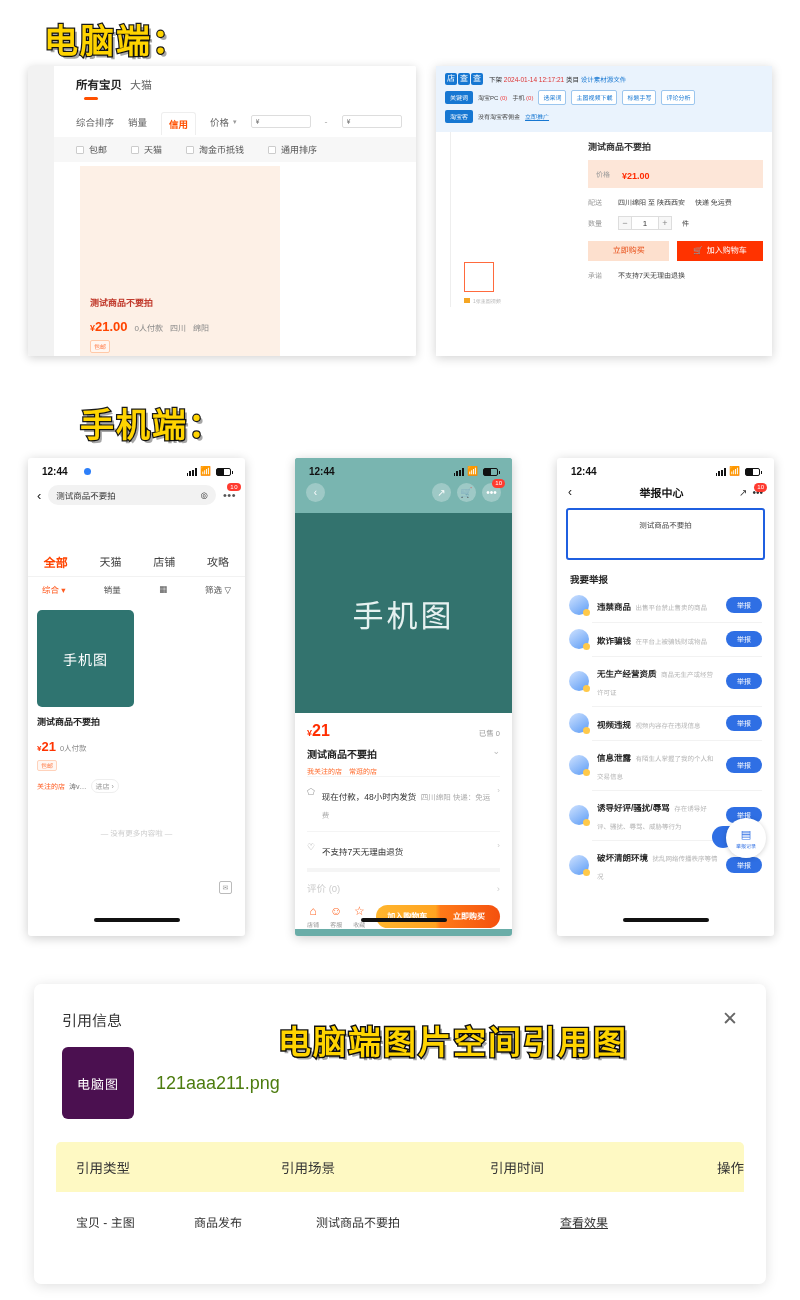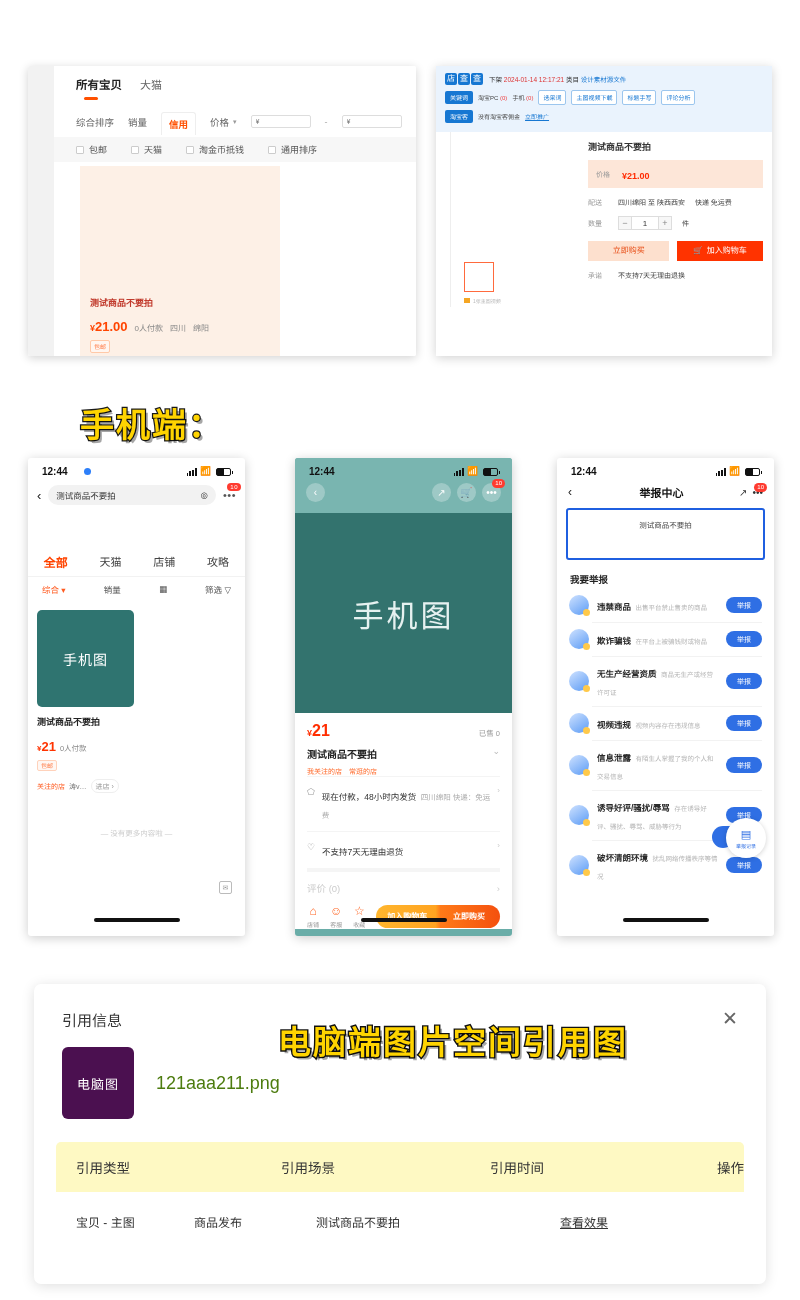--- a/index.html
+++ b/index.html
@@ -34,21 +34,21 @@
   .shot {
     position: absolute; background: #fff;
     box-shadow: 0 2px 10px rgba(0,0,0,0.18);
     overflow: hidden;
   }
 
   
   #desk1 { left: 28px; top: 66px; width: 388px; height: 290px; border-radius: 2px; }
   #desk1 .d1-rail { position:absolute; left:0; top:0; width:26px; height:100%; background:#f2f2f2; }
   #desk1 .d1-body { position:absolute; left:26px; top:0; right:0; bottom:0; background:#fff; }
-  .d1-tabs { display:flex; gap:18px; padding:10px 0 0 22px; align-items:baseline; }
+  .d1-tabs { display:flex; gap:8px; padding:10px 0 0 22px; align-items:baseline; }
   .d1-tab { font-size:11px; color:#666; }
   .d1-tab.active { font-weight:bold; color:#222; font-size:11.5px; }
   .d1-underline { width:14px; height:3px; background:#ff5000; margin:5px 0 0 30px; border-radius:2px; }
   .d1-sortbar { display:flex; align-items:center; gap:14px; padding:10px 0 0 22px; }
   .d1-sort { font-size:9.5px; color:#666; }
   .d1-sort.sel {
     color:#ff5000; background:#fff; font-weight:bold;
     border:1px solid #eee; border-bottom:none; padding:4px 7px;
     border-radius:3px 3px 0 0; position:relative; top:2px;
   }
@@ -340,20 +340,21 @@
   .c3 { width:244px; }
   .c4 { width:140px; }
   .c5 { width:auto; }
   .dlg-link { color:#2f6fe4; text-decoration:underline; }
 </style>
 </head>
 <body>
 
 <div class="page">
 
+  <div class="section-heading" id="h-desktop">电脑端：</div>
   <div class="section-heading" id="h-mobile">手机端：</div>
 
   <div class="shot" id="desk1">
     <div class="d1-rail"></div>
     <div class="d1-body">
 
       <div class="d1-tabs">
         <div class="d1-tab active">所有宝贝</div>
         <div class="d1-tab">大猫</div>
       </div>

